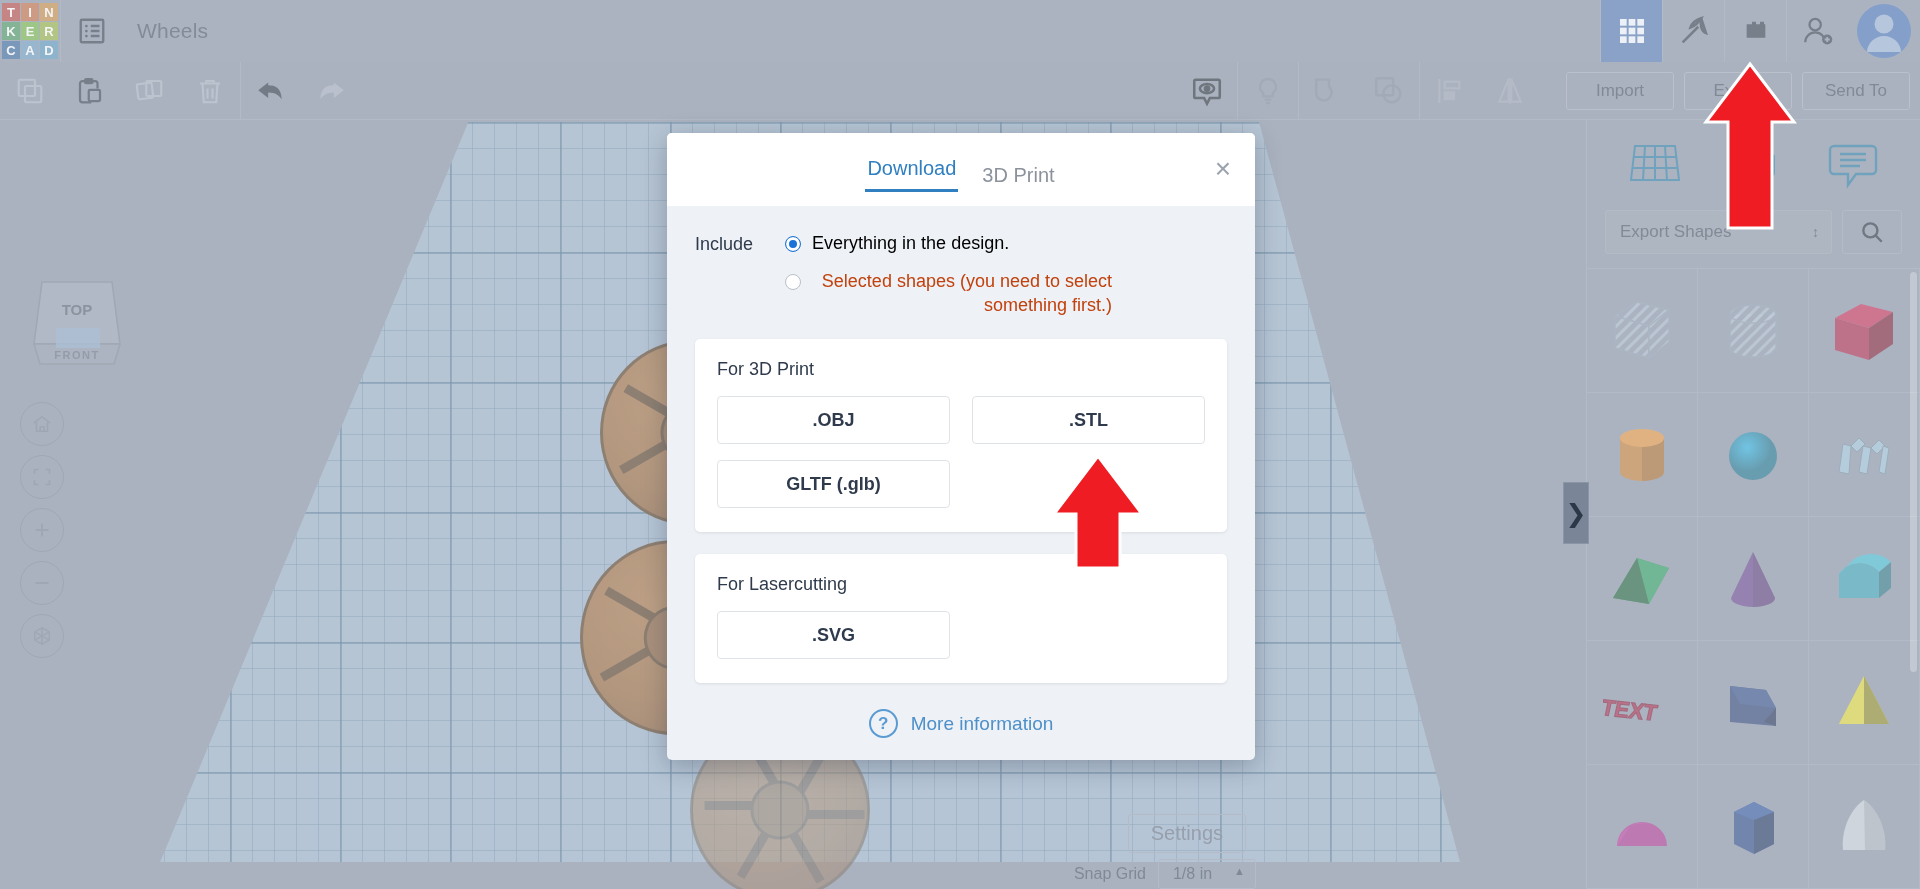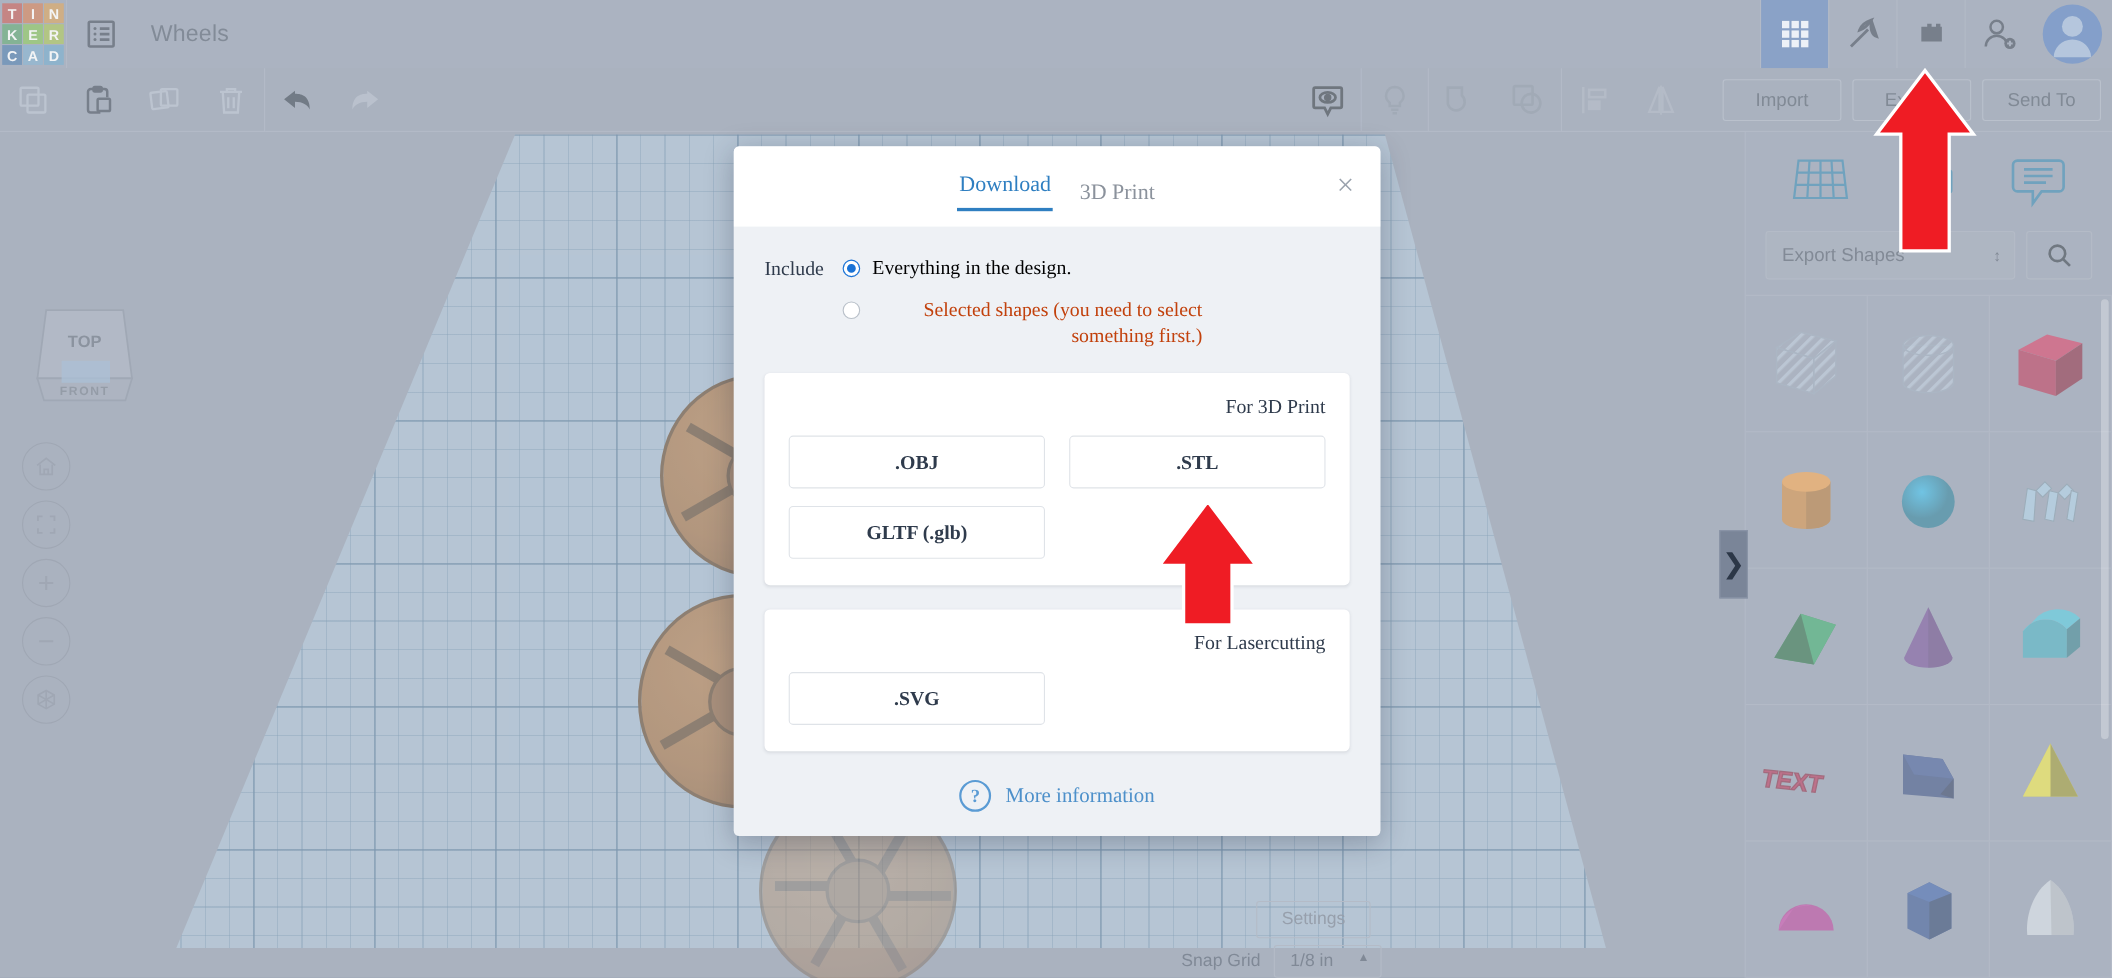--- a/index.html
+++ b/index.html
@@ -110,21 +110,21 @@
   .navbtns { position: absolute; left: 20px; top: 282px; display: flex; flex-direction: column; gap: 9px; }
   .navbtn {
     width: 44px; height: 44px; border-radius: 50%; border: 1.5px solid #6c7789;
     display: flex; align-items: center; justify-content: center;
   }
 
   
   .settings-btn {
     position: absolute; right: 340px; bottom: 36px;
     border: 1px solid #8d97a8; border-radius: 3px; padding: 7px 22px;
-    font-size: 16px; color: #5e6a7c;
+    font-size: 20px; color: #5e6a7c;
   }
   .snapgrid {
     position: absolute; right: 330px; bottom: 0px;
     display: flex; align-items: center; gap: 12px;
     font-size: 16px; color: #39465a;
   }
   .snapsel {
     border: 1px solid #8d97a8; border-radius: 3px; padding: 5px 10px 5px 14px;
     display: flex; align-items: flex-start; gap: 22px; color: #39465a;
   }
@@ -168,55 +168,54 @@
     background: rgba(255,255,255,.30); border-radius: 4px;
   }
 
   
   .veil { position: absolute; inset: 0; background: rgba(245,247,250,.38); pointer-events: none; }
 
   
   .modal {
     position: absolute; left: 667px; top: 133px; width: 588px; height: 627px;
     background: #eef1f5; border-radius: 5px; box-shadow: 0 6px 26px rgba(20,30,50,.28);
-    overflow: hidden; z-index: 20; font-family: Liberation Serif, serif;
+    overflow: hidden; z-index: 20;
   }
   .modal-head {
     height: 73px; background: #ffffff; position: relative;
     display: flex; align-items: center; justify-content: center; gap: 26px;
   }
   .mtab { font-size: 20px; padding-bottom: 20px; position: relative; top: 9px; }
   .mtab.active { color: #2f7fc1; }
   .mtab.active::after {
     content: ""; position: absolute; left: -2px; right: -2px; bottom: 8px;
     height: 3px; background: #2f7fc1;
   }
   .mtab.inactive { color: #8b929c; margin-top: 14px; }
   .modal-close {
     position: absolute; right: 24px; top: 22px; font-size: 28px; color: #9aa2ad; line-height: 1;
   }
   .modal-body { padding: 26px 28px 0 28px; }
-  .include-row { display: flex; align-items: flex-start; gap: 17px; }
+  .include-row { display: flex; align-items: flex-start; gap: 32px; }
   .include-label { font-size: 18px; color: #2f3b4c; padding-top: 2px; }
   .radio-group { display: flex; flex-direction: column; gap: 14px; }
   .radio-row { display: flex; align-items: flex-start; gap: 11px; }
   .radio {
     width: 16px; height: 16px; border-radius: 50%; border: 1.5px solid #b9c0c9;
     margin-top: 4px; flex: none; background: #fff;
   }
   .radio.checked {
     border: 1.5px solid #1a73d6; background: #fff;
     box-shadow: inset 0 0 0 3px #fff, inset 0 0 0 9px #1a73d6;
   }
   .radio-text { font-size: 18px; color: #000000; line-height: 1.32; max-width: 300px; }
   .radio-text.disabled { color: #c2410c; text-align: right; }
   .card {
     background: #fff; border-radius: 5px; margin-top: 22px; padding: 20px 22px 24px 22px;
     box-shadow: 0 1px 3px rgba(30,40,60,.10);
-    text-align: right;
   }
   .card-title { font-size: 18px; color: #2f3b4c; margin-bottom: 16px; }
   .fmt-grid { display: grid; grid-template-columns: 1fr 1fr; gap: 16px 22px; }
   .fmt-btn {
     height: 48px; border: 1px solid #dfe3e8; border-radius: 4px; background: #fff;
     display: flex; align-items: center; justify-content: center;
     font-size: 18px; font-weight: 700; color: #2f3b4c;
   }
   .fmt-btn.wide { grid-column: 1 / 2; }
   .more-info {

